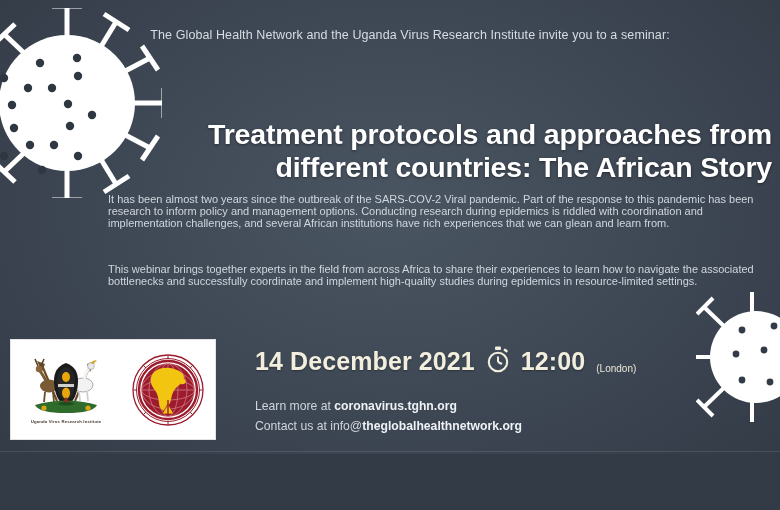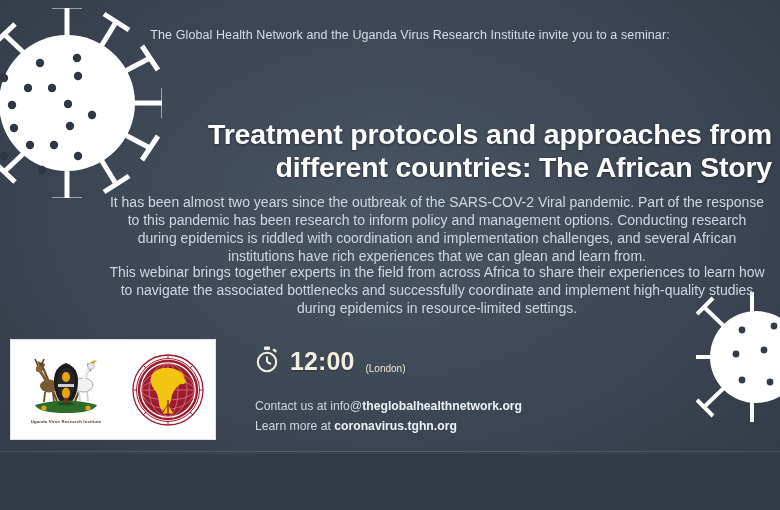--- a/index.html
+++ b/index.html
@@ -38,24 +38,23 @@
     line-height:33px;
     letter-spacing:-.2px;
     text-shadow:0 1px 3px rgba(0,0,0,.45);
     margin-top:24px;
   }
   .title .l2{display:block;text-align:right;}
 
   
   .para{
     position:absolute;left:108px;right:14px;
-    text-align:center;
     color:#cfd6de;
-    font-size:14px;
-    line-height:18px;
+    font-size:11px;
+    line-height:12px;
   }
   .para-1{top:193px;}
   .para-2{top:263px;}
 
   
   .logo-card{
     position:absolute;left:10px;top:339px;
     width:206px;height:101px;
     background:#ffffff;
     border:1px solid #e3e3e3;
@@ -280,39 +279,40 @@
         <path d="M27 15 q9 -3 18 1 q6 2 7 7 q-1 6 -6 9 q-4 3 -6 9 q-1 7 -4 12 q-3 5 -6 3 q-3 -3 -3 -9 q-1 -7 -5 -12 q-4 -5 -3 -11 q1 -6 8 -9z" fill="#f2c511"></path>
         <path d="M49 23 q4 1 5 5 q-2 3 -5 2z" fill="#f2c511"></path>
 
         <path d="M36 50 l6 10 h-12z" fill="#f2c511" stroke="#9c1c2e" stroke-width=".8"></path>
         <line x1="36" y1="46" x2="36" y2="62" stroke="#9c1c2e" stroke-width="1.4"></line>
       </svg>
     </div>
   </div>
 
   <div class="date-row">
+    <span class="date-text">14 December 2021</span>
     <span class="clock">
       <svg width="24" height="27" viewBox="0 0 24 27" aria-hidden="true">
         <rect x="9" y="0.5" width="6" height="3.4" rx="1" fill="#f3efdf"></rect>
         <rect x="17.5" y="3.2" width="4.4" height="2.6" rx="1" transform="rotate(38 19.7 4.5)" fill="#f3efdf"></rect>
         <circle cx="12" cy="16" r="9.2" fill="none" stroke="#f3efdf" stroke-width="2.1"></circle>
         <line x1="12" y1="16" x2="12" y2="10.5" stroke="#f3efdf" stroke-width="2"></line>
         <line x1="12" y1="16" x2="16" y2="18" stroke="#f3efdf" stroke-width="2"></line>
       </svg>
     </span>
     <span class="time-text">12:00</span>
     <span class="tz-text">(London)</span>
   </div>
 
   <div class="contact">
     <div>
+      <span>Learn more at </span><b>coronavirus.tghn.org</b>
+    </div>
+    <div>
       <span>Contact us at info@</span><b>theglobalhealthnetwork.org</b>
-    </div>
-    <div>
-      <span>Learn more at </span><b>coronavirus.tghn.org</b>
     </div>
   </div>
 
   <div class="footer-rule"></div>
 
   <div class="brand">
     <div class="brand-mark">
       <i style="background:#e8521e"></i>
       <i style="background:#e8e8e8"></i>
       <i style="background:#dcdcdc"></i>

